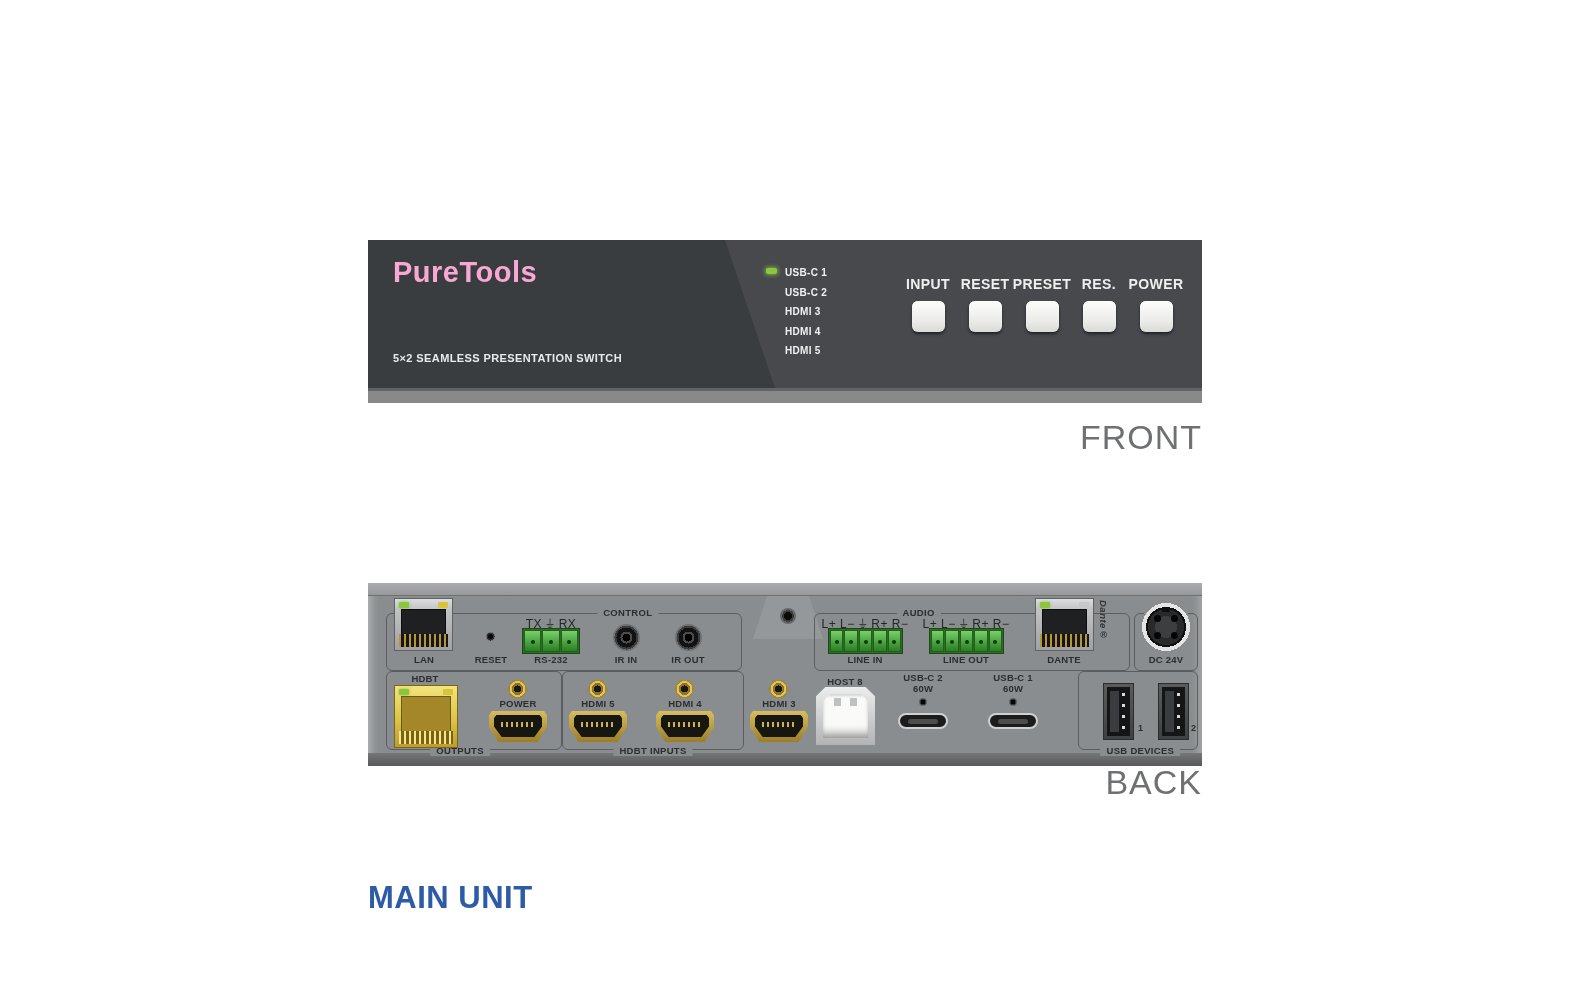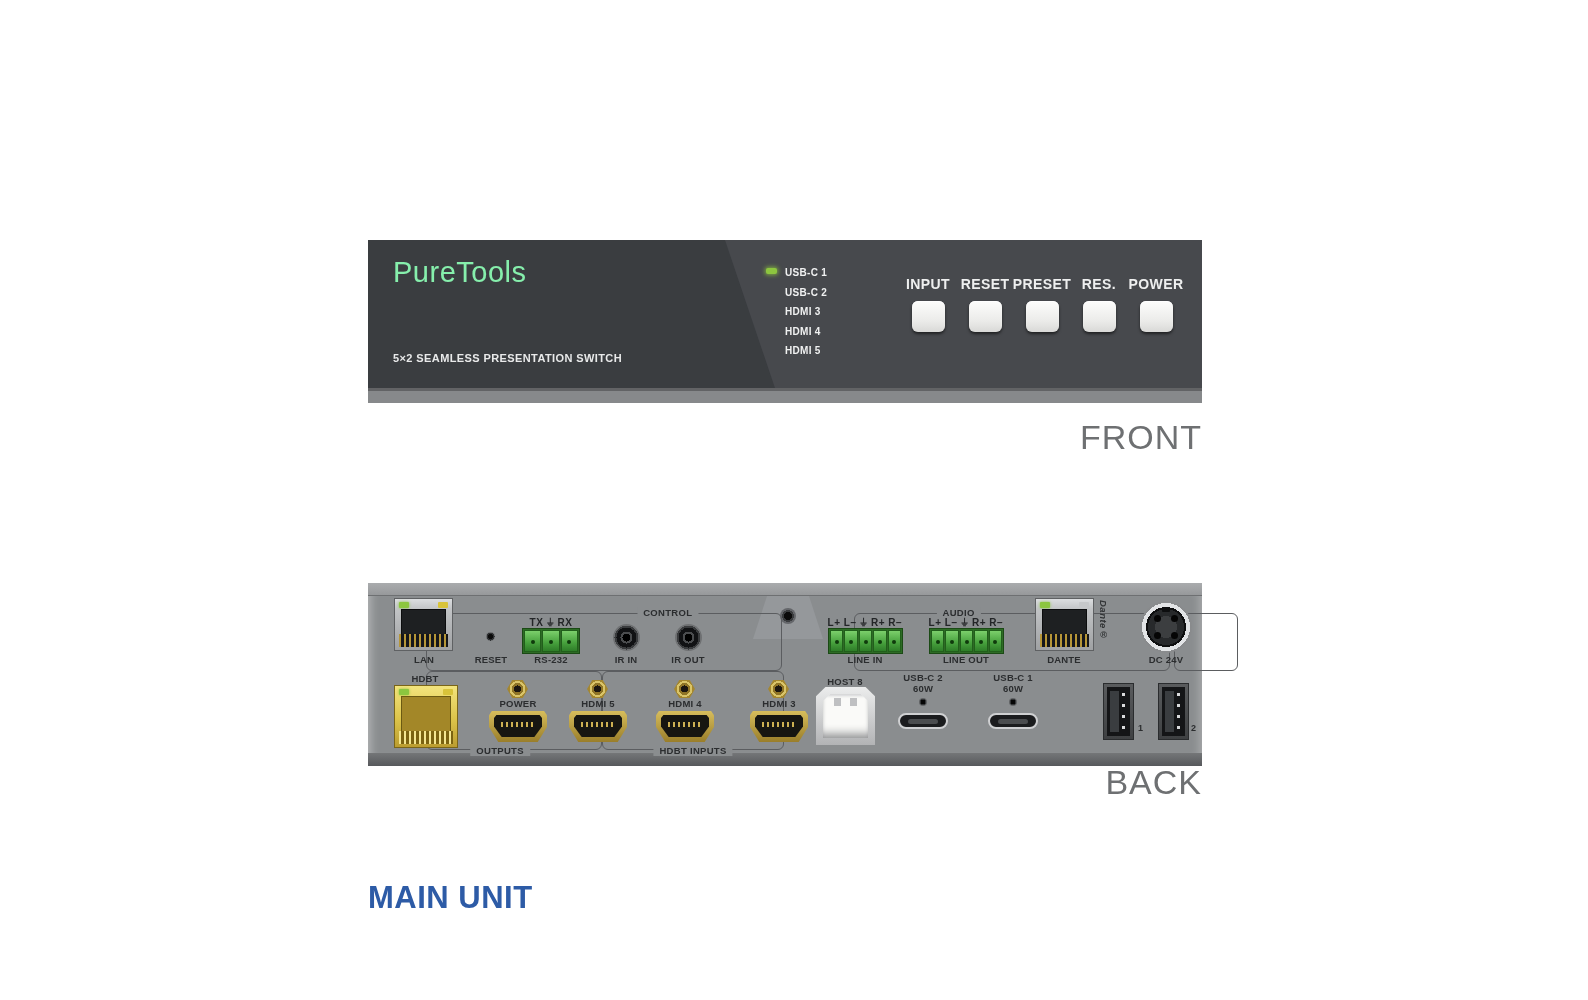--- a/index.html
+++ b/index.html
@@ -6,22 +6,22 @@
   body { width:1588px; height:1000px; background:#ffffff; position:relative; overflow:hidden;
          font-family:"Liberation Sans","DejaVu Sans",sans-serif; }
 
   
   .front { position:absolute; left:368px; top:240px; width:834px; height:163px; }
   .front-body { position:absolute; inset:0 0 15px 0; background:#3a3d40; overflow:hidden; }
   .front-facet { position:absolute; inset:0; background:#47494d;
                  clip-path:polygon(357px 0, 100% 0, 100% 100%, 407px 100%); }
   .front-base { position:absolute; left:0; right:0; bottom:0; height:15px;
                 background:#87898b; border-top:3px solid #626365; }
-  .brand { position:absolute; left:25px; top:16px; color:#86efac; font-size:29px;
-           font-weight:400; letter-spacing:.5px; }
+  .brand { position:absolute; left:25px; top:16px; color:#f9a8d4; font-size:29px;
+           font-weight:700; letter-spacing:.5px; }
   .model { position:absolute; left:25px; top:112px; color:#e9eaea; font-size:11px;
            font-weight:bold; letter-spacing:.4px; }
   .led { position:absolute; left:398px; top:28px; width:11px; height:6px; border-radius:2px;
          background:#8dc63f; box-shadow:0 0 4px 1px rgba(141,198,63,.8); }
   .fin { position:absolute; left:417px; color:#f0f1f1; font-size:10px; font-weight:bold;
          letter-spacing:.3px; white-space:nowrap; }
   .btn-group { position:absolute; top:36px; width:60px; text-align:center; }
   .fbtn-label { display:block; color:#eeefef; font-size:14px; font-weight:bold; letter-spacing:.4px; }
   .fbtn { width:33px; height:31px; margin:9px auto 0; border-radius:6px;
           background:linear-gradient(180deg,#fdfdfc,#ebebe9 65%,#d9d9d7);
@@ -37,28 +37,28 @@
   .back-body { position:absolute; left:0; right:0; top:13px; bottom:13px; background:#8a8d8f;
                box-shadow:inset 10px 0 8px -7px rgba(255,255,255,.35),
                           inset -10px 0 8px -7px rgba(255,255,255,.25); }
   .back-base { position:absolute; left:0; right:0; bottom:0; height:13px;
                background:linear-gradient(180deg,#747678,#57595c); }
   .mount { position:absolute; left:385px; top:13px; width:70px; height:43px;
            background:#95989b; clip-path:polygon(20% 0,80% 0,100% 100%,0 100%); }
   .screw { position:absolute; left:412px; top:25px; width:16px; height:16px; border-radius:50%;
            background:radial-gradient(circle,#0b0b0b 0 4px,#3a3c3e 4px 6px,#64666a 6px); }
 
-  .pbox { position:absolute; border:1px solid #5b5d60; border-radius:6px;margin-left:40px; }
+  .pbox { position:absolute; border:1px solid #5b5d60; border-radius:6px; }
   .ptitle { position:absolute; transform:translateX(-50%); background:#8a8d8f; padding:0 6px;
             font-size:9.5px; font-weight:bold; color:#2b2d2f; letter-spacing:.3px; white-space:nowrap; }
   .ptitle.top { top:-7px; } .ptitle.bot { bottom:-7px; }
 
   .plabel { position:absolute; transform:translateX(-50%); font-size:9.5px; font-weight:bold;
             color:#2b2d2f; letter-spacing:.2px; white-space:nowrap; }
-  .pinlabel { position:absolute; transform:translateX(-50%); font-size:10px; font-weight:bold;
+  .pinlabel { position:absolute; transform:translateX(-50%); font-size:12px; font-weight:normal;
               color:#232527; letter-spacing:.5px; white-space:nowrap; }
 
   
   .rj45 { position:absolute; width:59px; height:53px; border:1px solid #5f6163;
           background:linear-gradient(180deg,#dcdee0,#c2c4c6 20%,#9fa1a3); }
   .rj45 .cav { position:absolute; left:6px; right:6px; top:10px; bottom:5px;
                background:#1e2022; border:1px solid #0c0d0e; }
   .rj45 .pins { position:absolute; left:4px; right:4px; bottom:3px; height:13px;
                 background:repeating-linear-gradient(90deg,#b69638 0 2px,#15161a 2px 5px); }
   .rj45 .ledL,.rj45 .ledR { position:absolute; top:3px; width:10px; height:6px; border-radius:1px; }
@@ -195,20 +195,23 @@
   <div class="pbox" style="left:446px;top:30px;width:316px;height:58px">
     <span class="ptitle top" style="left:33%">AUDIO</span>
   </div>
   <div class="pbox" style="left:766px;top:30px;width:64px;height:58px"></div>
   <div class="pbox" style="left:18px;top:88px;width:176px;height:79px">
     <span class="ptitle bot" style="left:42%">OUTPUTS</span>
   </div>
   <div class="pbox" style="left:194px;top:88px;width:182px;height:79px">
     <span class="ptitle bot" style="left:50%">HDBT INPUTS</span>
   </div>
+  <div class="pbox" style="left:710px;top:88px;width:120px;height:79px">
+    <span class="ptitle bot" style="left:52%">USB DEVICES</span>
+  </div>
 
   <div class="rj45" style="left:26px;top:15px">
     <i class="ledL lg"></i>
     <i class="ledR ly"></i>
     <div class="cav"></div>
       <div class="pins"></div>
   </div>
   <span class="plabel" style="left:56px;top:71px">LAN</span>
 
   <div class="dot" style="left:118px;top:49px"></div>

